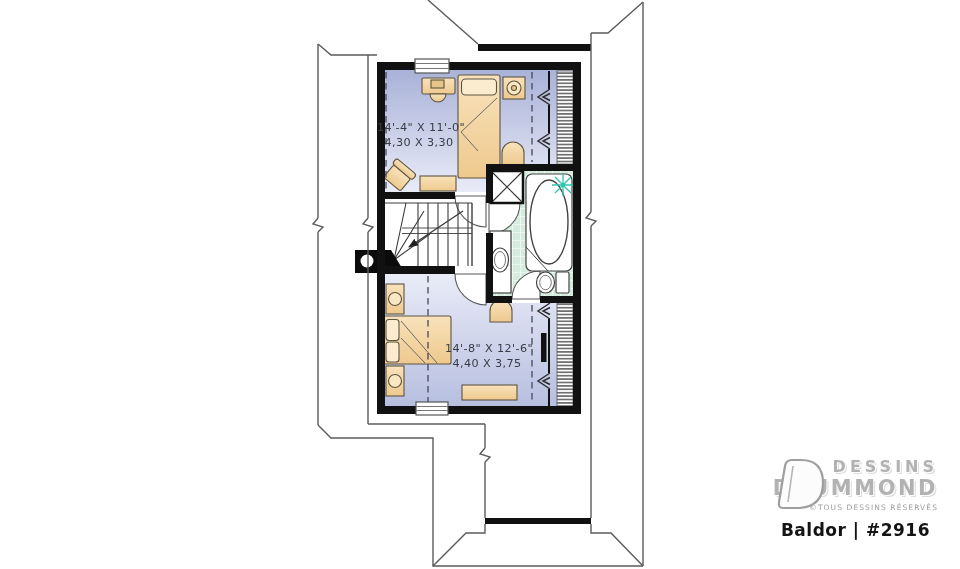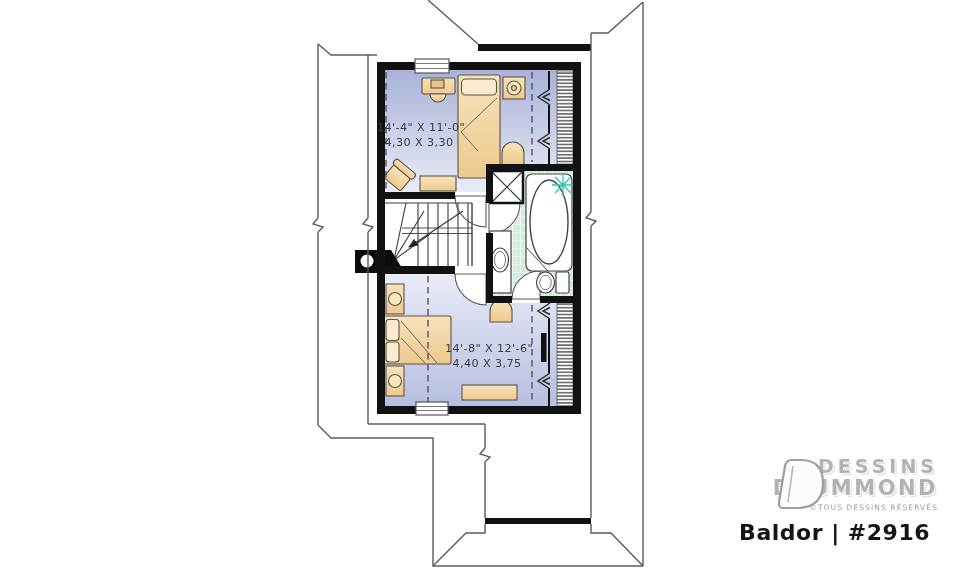--- a/index.html
+++ b/index.html
@@ -2,24 +2,24 @@
 <html><head>
 <meta charset="utf-8">
 <style>
   html,body{margin:0;padding:0;background:#ffffff;}
   body{width:960px;height:569px;overflow:hidden;font-family:"DejaVu Sans",sans-serif;position:relative;}
   .canvas{position:relative;width:960px;height:569px;background:#fff;}
   svg{position:absolute;left:0;top:0;}
   .dim-label{font-family:"DejaVu Sans",sans-serif;font-size:11.2px;letter-spacing:.4px;fill:#373c46;}
   .logo{position:absolute;top:456px;right:22px;display:flex;align-items:flex-start;gap:6px;}
   .logo-text{text-align:right;}
-  .logo-l1{font-size:19px;font-weight:bold;letter-spacing:4px;color:#b2b2b2;text-shadow:1px 1px 0 #fff,2px 2px 0 #dcdcdc;line-height:21px;}
+  .logo-l1{font-size:16px;font-weight:bold;letter-spacing:4px;color:#b2b2b2;text-shadow:1px 1px 0 #fff,2px 2px 0 #dcdcdc;line-height:21px;}
   .logo-l2{font-size:21px;font-weight:bold;letter-spacing:2.5px;color:#b2b2b2;text-shadow:1px 1px 0 #fff,2px 2px 0 #dcdcdc;line-height:23px;}
   .logo-rights{font-size:7.5px;letter-spacing:1.1px;color:#9d9d9d;margin-top:3px;}
-  .plan-name{position:absolute;top:520px;right:30px;font-size:22px;font-weight:bold;color:#141414;letter-spacing:.5px;
+  .plan-name{position:absolute;top:520px;right:30px;font-size:17px;font-weight:bold;color:#141414;letter-spacing:.5px;
              text-shadow:-1px -1px 0 #fff,1px -1px 0 #fff,-1px 1px 0 #fff,1px 1px 0 #fff;text-align:right;}
 </style>
 </head>
 <body>
 
 <div class="canvas">
 
 <svg width="960" height="569" viewBox="0 0 960 569">
   <defs>
     <linearGradient id="floorTop" x1="0" y1="0" x2="0" y2="1">

